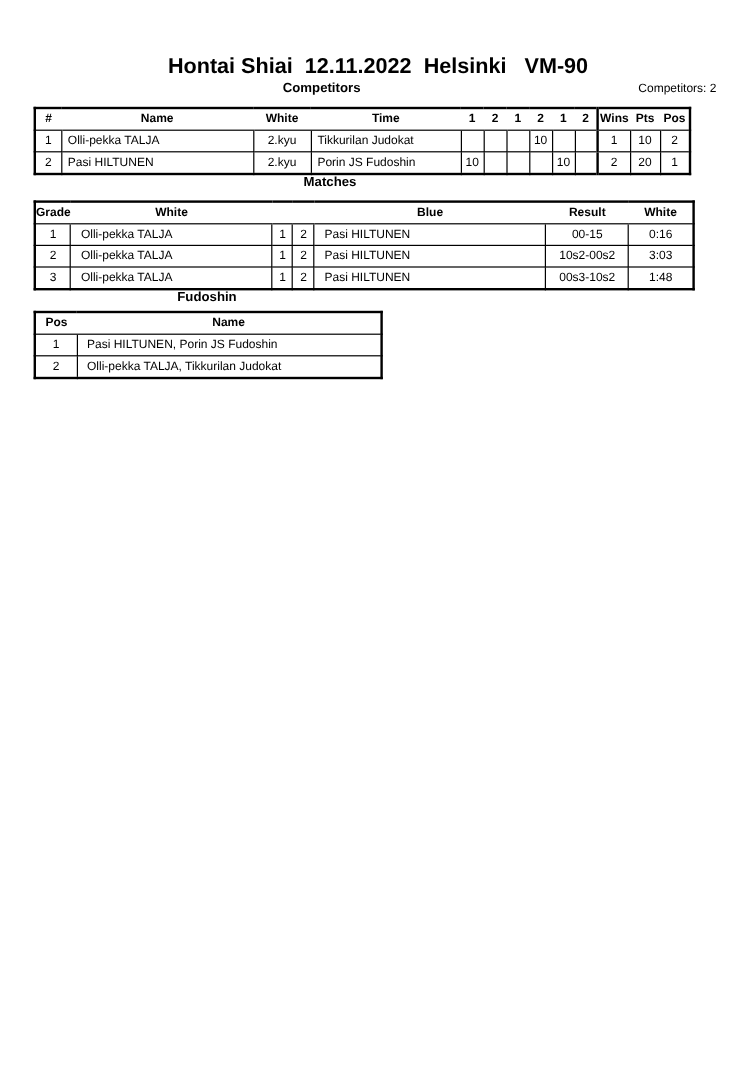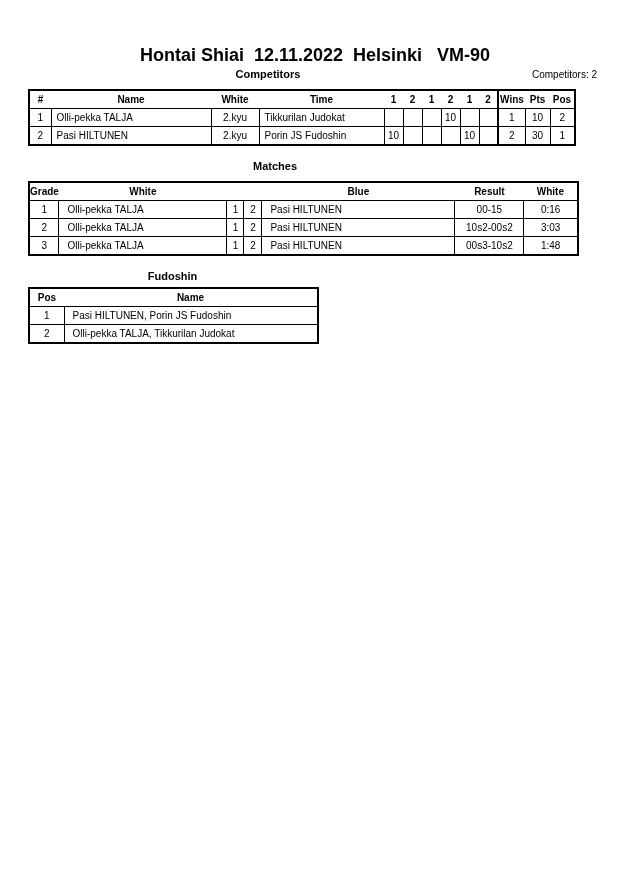--- a/index.html
+++ b/index.html
@@ -30,21 +30,21 @@
   .w480 { width:480px; margin-left:28px; }
   .w494 { width:494px; margin-left:28px; }
   .w289 { width:289px; margin-left:28px; }
   .count {
     position:absolute; top:1px; right:33px;
     font-size:10px; line-height:12px; font-weight:normal;
   }
   .mt2  { margin-top:2px; }
   .mt4  { margin-top:4px; }
   .mt8  { margin-top:8px; }
-  .mt13 { margin-top:14px; }
+  .mt13 { margin-top:0; }
   table.tbl {
     border-collapse:collapse;
     table-layout:fixed;
     margin-left:28px;
     border:2px solid #000;
   }
   table.tbl td {
     border:1px solid #000;
     font-size:10px;
     height:17px;
@@ -134,21 +134,21 @@
         <td class="l">Pasi HILTUNEN</td>
         <td class="c">2.kyu</td>
         <td class="l">Porin JS Fudoshin</td>
         <td class="c">10</td>
         <td class="c"></td>
         <td class="c"></td>
         <td class="c"></td>
         <td class="c">10</td>
         <td class="c"></td>
         <td class="c sep">2</td>
-        <td class="c">30</td>
+        <td class="c">20</td>
         <td class="c">1</td>
       </tr>
     </tbody>
   </table>
 
   <div class="subtitle w494 mt13">Matches</div>
 
   <table class="tbl mt8">
     <colgroup>
       <col style="width:27px">

